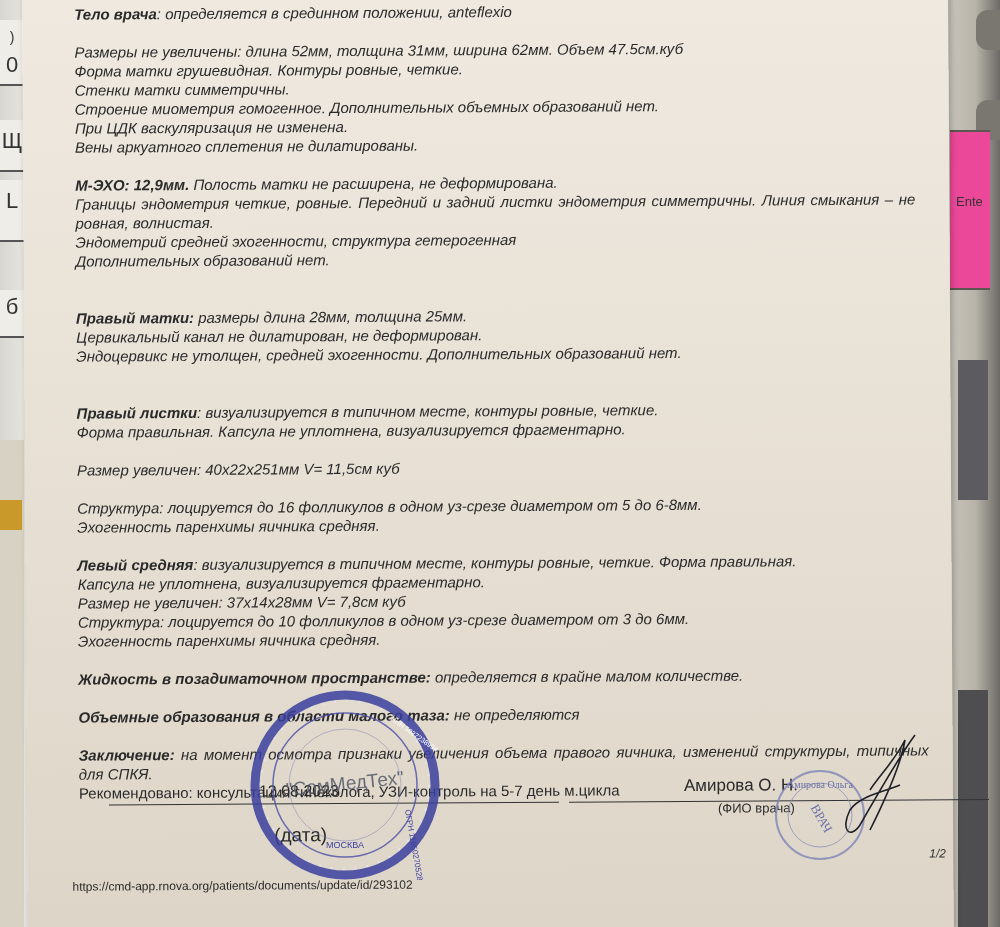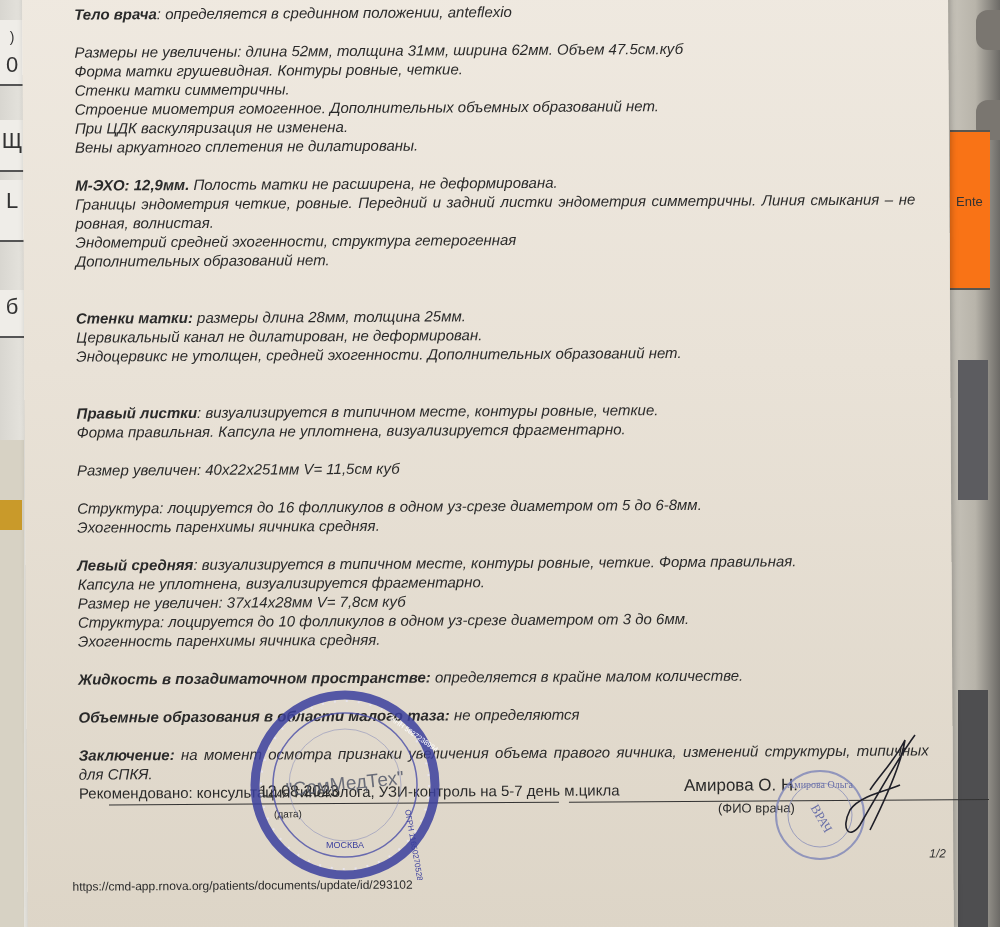--- a/index.html
+++ b/index.html
@@ -20,21 +20,21 @@
   }
   .left-yellow { position:absolute; left:0; top:500px; width:22px; height:30px; background:#c99a2a; }
   .left-lower { position:absolute; left:0; top:440px; width:24px; height:487px; background:#d7d2c4; }
   
   .right-strip {
     position:absolute; right:0; top:0; width:62px; height:927px;
     background:linear-gradient(90deg,#cfcbc2,#b8b4aa 60%,#6c6a66);
   }
   .right-tab {
     position:absolute; right:10px; top:130px; width:40px; height:160px;
-    background:#f97316; border-top:2px solid #5a5650; border-bottom:2px solid #5a5650;
+    background:#ec4899; border-top:2px solid #5a5650; border-bottom:2px solid #5a5650;
     font-size:13px; color:#333; padding-top:62px; box-sizing:border-box; padding-left:6px;
   }
   .right-dark { position:absolute; right:12px; top:360px; width:30px; height:140px; background:#5c5c60; }
   .right-dark2 { position:absolute; right:12px; top:690px; width:30px; height:237px; background:#4e4e50; }
   .hole { position:absolute; right:0; width:24px; height:40px; background:#7a7670; border-radius:12px 0 0 12px; }
 
   
   .paper {
     position:absolute; left:22px; top:-10px; width:926px; height:945px;
     background:linear-gradient(180deg,#efe9e0 0%,#e9e2d7 40%,#ddd5c7 100%);
@@ -50,21 +50,21 @@
   .b { font-weight:bold; font-style:italic; }
   .gap { height:19px; }
   .gap2 { height:38px; }
   .justify { text-align:justify; }
   .plain { font-style:normal; }
 
   .sig-row { position:absolute; left:52px; top:790px; width:860px; height:80px; }
   .line-left { position:absolute; left:30px; top:25px; width:450px; border-top:1px solid #333; }
   .line-right { position:absolute; left:490px; top:25px; width:420px; border-top:1px solid #333; }
   .date { position:absolute; left:180px; top:4px; font-size:16px; color:#2a2a2a; }
-  .date-label { position:absolute; left:195px; top:30px; font-size:10px; color:#2a2a2a; }
+  .date-label { position:absolute; left:195px; top:46px; font-size:19px; color:#2a2a2a; }
   .doctor { position:absolute; left:605px; top:0px; font-size:17px; color:#2a2a2a; }
   .doctor-label { position:absolute; left:615px; top:25px; font-size:13px; color:#2a2a2a;margin-left:24px; }
   .page-num { position:absolute; left:850px; top:72px; font-size:12px; color:#333;font-style:italic; }
   .url { position:absolute; left:45px; top:890px; font-size:12px; color:#2a2a2a; }
 
   .stamp-big { position:absolute; left:240px; top:690px; width:210px; height:190px; }
   .stamp-small { position:absolute; left:770px; top:768px; width:100px; height:95px; }
   .signature { position:absolute; left:820px; top:730px; width:110px; height:110px; }
 </style>
 </head>
@@ -103,21 +103,21 @@
 
     <p class="it">
       <span class="b">М-ЭХО:  12,9мм.</span><span> Полость  матки  не расширена, не деформирована.</span>
     </p>
     <p class="it justify" style="width:840px;">  Границы эндометрия четкие, ровные. Передний и задний листки эндометрия симметричны. Линия смыкания – не  ровная, волнистая.</p>
     <p class="it">Эндометрий средней эхогенности,   структура гетерогенная</p>
     <p class="it"> Дополнительных образований нет.</p>
     <div class="gap2"></div>
 
     <p class="it">
-      <span class="b">Стенки матки:</span><span> размеры длина 28мм, толщина 25мм.</span>
+      <span class="b">Правый матки:</span><span> размеры длина 28мм, толщина 25мм.</span>
     </p>
     <p class="it"> Цервикальный канал   не дилатирован, не деформирован.</p>
     <p class="it">Эндоцервикс не утолщен, средней эхогенности. Дополнительных образований нет.</p>
     <div class="gap2"></div>
 
     <p class="it">
       <span class="b">Правый листки</span><span>: визуализируется  в типичном месте, контуры ровные, четкие.</span>
     </p>
     <p class="it">Форма правильная.  Капсула не уплотнена, визуализируется фрагментарно.</p>
     <div class="gap"></div>

